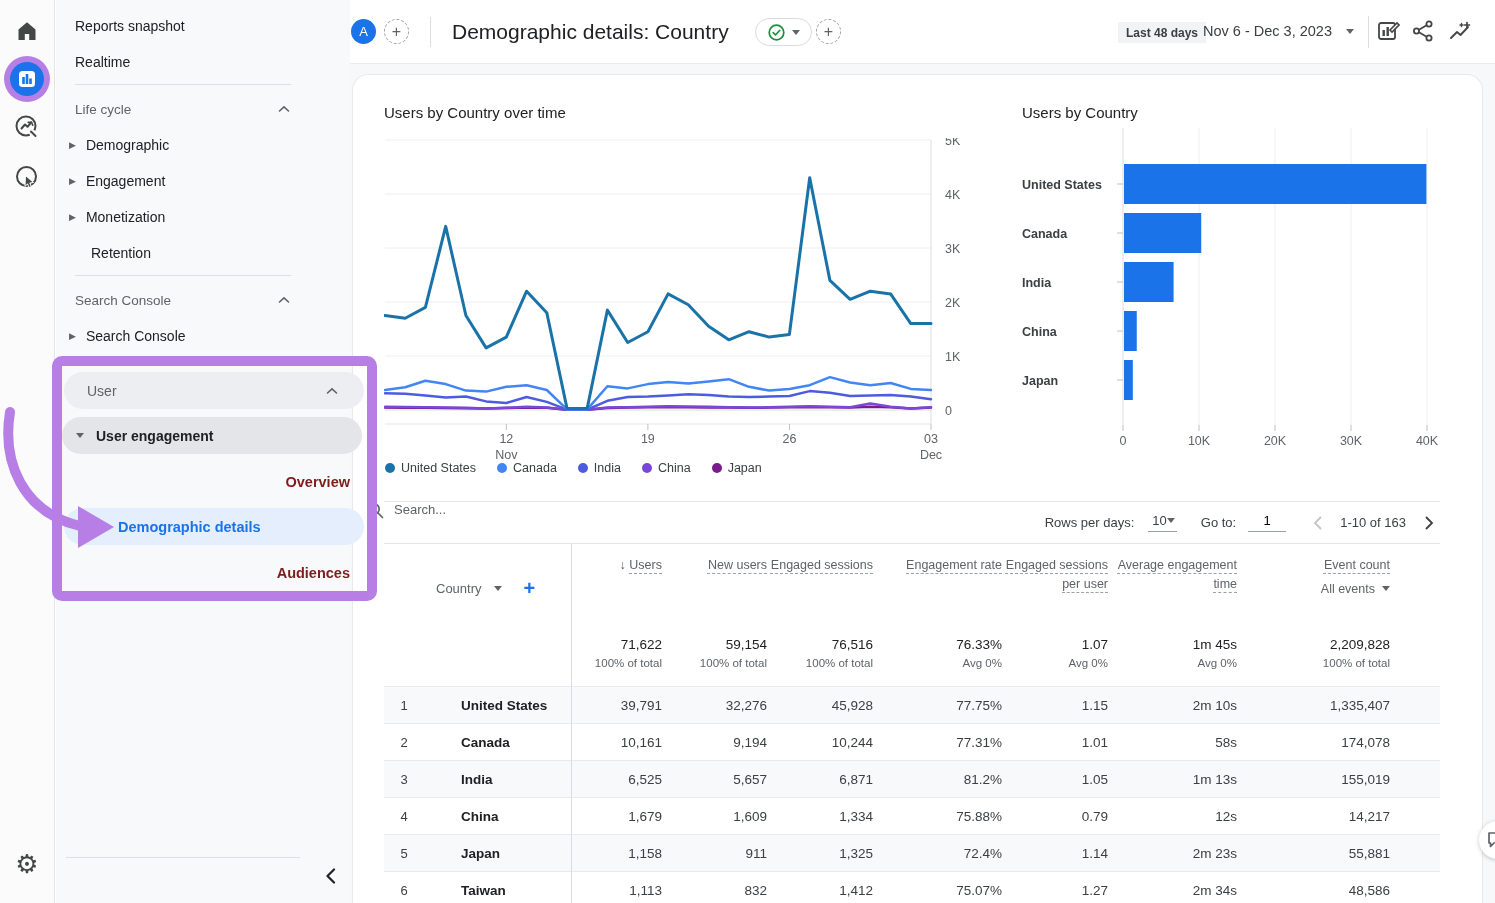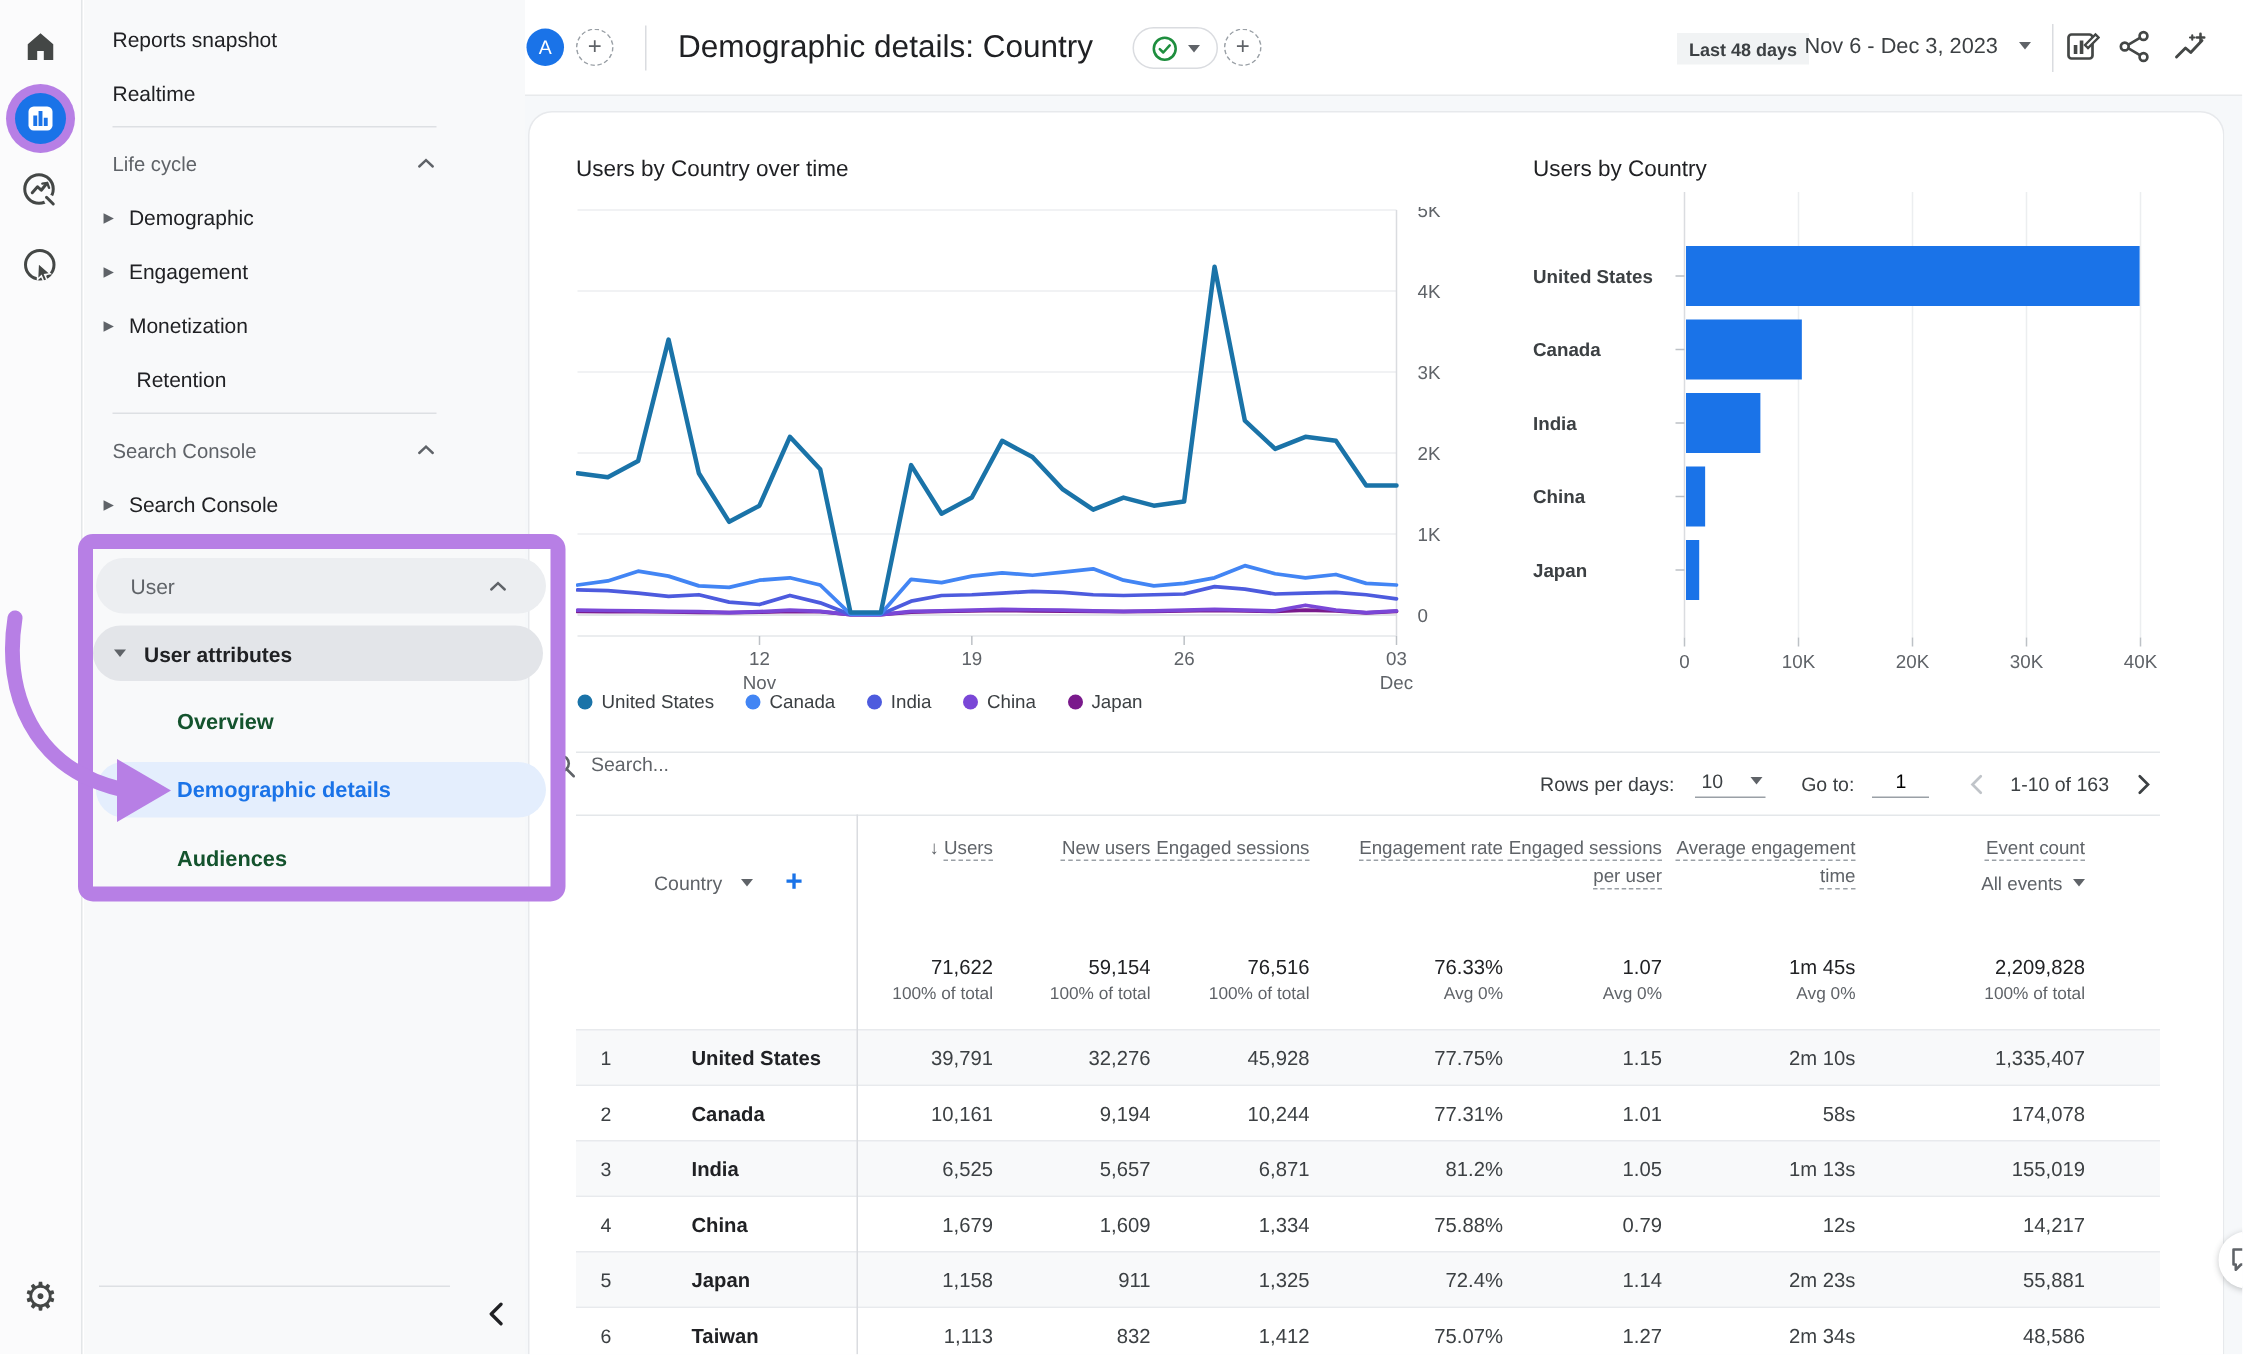--- a/index.html
+++ b/index.html
@@ -23,21 +23,21 @@
   .nav-head { color:#5f6368; font-size:13.5px; }
   .nav-head .chev { position:absolute; right:60px; }
   .tri { color:#5f6368; font-size:9px; margin-right:10px; }
   .divider { position:absolute; left:19px; width:216px; border-top:1px solid #dde0e3; }
 
   
   .pill { position:absolute; display:flex; align-items:center; border-radius:19px; font-size:14px; }
   .user-head-pill { left:8px; top:372px; width:300px; height:37px; background:#eceef1; color:#5f6368; padding-left:23px; }
   .user-head-pill .chev { position:absolute; right:26px; }
   .user-attr-pill { left:6px; top:417px; width:300px; height:37px; background:#e3e5e9; font-weight:bold; padding-left:14px; }
-  .nav-child { position:absolute; left:0; width:100%; height:37px; display:flex; align-items:center; padding-left:62px; font-size:14.5px; font-weight:bold; color:#14532d; cursor:pointer; }
+  .nav-child { position:absolute; left:0; width:100%; height:37px; display:flex; align-items:center; padding-left:62px; font-size:14.5px; font-weight:bold; color:#7f1d1d; cursor:pointer;justify-content:flex-end; }
   .sel-pill { left:8px; top:508px; width:300px; height:37px; background:#e4eefd; color:#1a73e8; padding-left:54px; font-weight:bold; font-size:14.5px; }
 
   .collapse-btn { position:absolute; left:262px; top:864px; width:24px; height:24px; display:flex; align-items:center; justify-content:center; cursor:pointer; }
 
   
   .anno-box { position:absolute; left:52px; top:356px; width:325px; height:245px; border:10px solid #b77fe5; border-radius:10px; z-index:10; pointer-events:none; }
   .anno-arrow { position:absolute; left:0; top:390px; z-index:11; pointer-events:none; }
 
   
   .topbar { position:absolute; left:350px; top:0; width:1145px; height:64px; background:#fff; border-bottom:1px solid #e8eaec; z-index:2; }
@@ -61,21 +61,21 @@
   .legend { position:absolute; left:385px; top:461px; display:flex; gap:21px; z-index:2; }
   .legend-item { display:flex; align-items:center; gap:6px; font-size:12.5px; color:#3c4043; }
   .legend-dot { width:10px; height:10px; border-radius:50%; }
 
   
   .hline { position:absolute; background:#e4e7ea; height:1px; z-index:2; }
   .search-row { position:absolute; left:367px; top:502px; width:1056px; height:41px; display:flex; align-items:flex-start; z-index:2; }
   .search-input { border:none; outline:none; background:transparent; font-size:13px; color:#202124; margin-left:10px; width:200px; font-family:inherit; }
   .search-input::placeholder { color:#5f6368; }
   .pagination { position:absolute; left:1000px; top:502px; width:440px; height:41px; display:flex; align-items:center; justify-content:flex-end; gap:10px; font-size:13px; color:#3c4043; z-index:2; }
-  .rpp-select { display:flex; align-items:center; gap:18px; border-bottom:1px solid #9aa0a6; padding:0 2px 3px 4px; margin-left:4px; cursor:pointer; }
+  .rpp-select { display:flex; align-items:center; gap:0; border-bottom:1px solid #9aa0a6; padding:0 2px 3px 4px; margin-left:4px; cursor:pointer; }
   .goto-input { width:38px; border:none; outline:none; border-bottom:1px solid #9aa0a6; font-size:13px; text-align:center; background:transparent; padding-bottom:3px; font-family:inherit; margin-left:2px; }
   .pg-chev { width:22px; height:22px; display:flex; align-items:center; justify-content:center; cursor:pointer; }
   .pg-range { margin:0 2px; }
 
   .tgrid { display:grid; grid-template-columns:40px 147px 91px 105px 106px 129px 106px 129px 153px 1fr; }
   .thead { position:absolute; left:384px; top:543px; width:1056px; height:88px; z-index:2; }
   .th-dim { grid-column:1 / 3; display:flex; align-items:center; padding-left:52px; padding-top:2px; gap:12px; font-size:13px; color:#5f6368; }
   .th-met { text-align:right; font-size:12.5px; color:#5f6368; padding-top:13px; line-height:1.5; }
   .th-met .u { text-decoration:underline dashed #9aa0a6; text-underline-offset:4px; text-decoration-thickness:1px; }
   .th-sub { margin-top:5px; color:#5f6368; white-space:nowrap; }
@@ -187,21 +187,21 @@
     <div class="pill user-head-pill">
       <span>User</span>
       <span class="chev">
           <svg width="12" height="8" viewBox="0 0 12 8">
             <path d="M1.5 6 L6 1.8 L10.5 6" fill="none" stroke="#5f6368" stroke-width="1.6" stroke-linecap="round"></path>
           </svg>
         </span>
     </div>
     <div class="pill user-attr-pill">
       <span class="caret" style="margin-right:12px;"></span>
-      <span>User attributes</span>
+      <span>User engagement</span>
     </div>
     <div class="nav-child" style="top:463px;">
         <span>Overview</span>
       </div>
     <div class="pill sel-pill">
         <span>Demographic details</span>
       </div>
     <div class="nav-child" style="top:554px;">
         <span>Audiences</span>
       </div>

